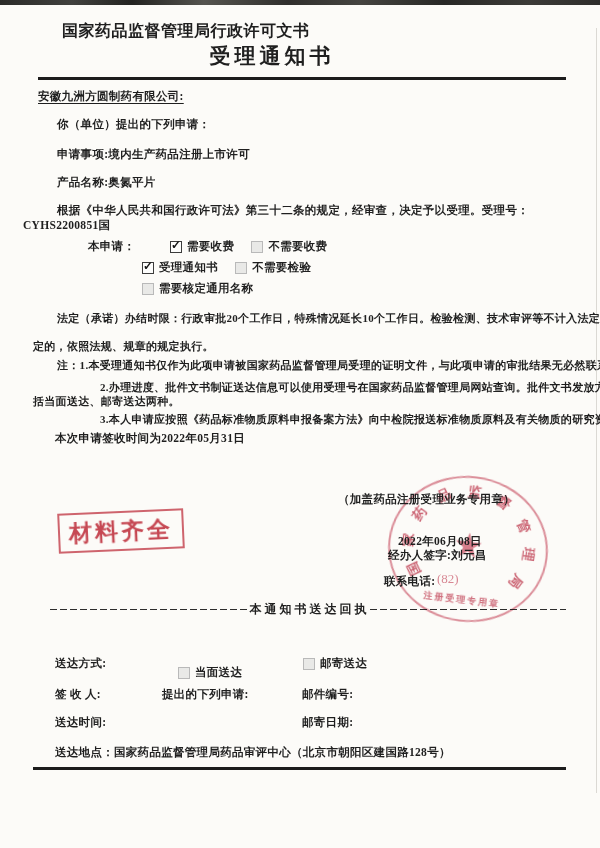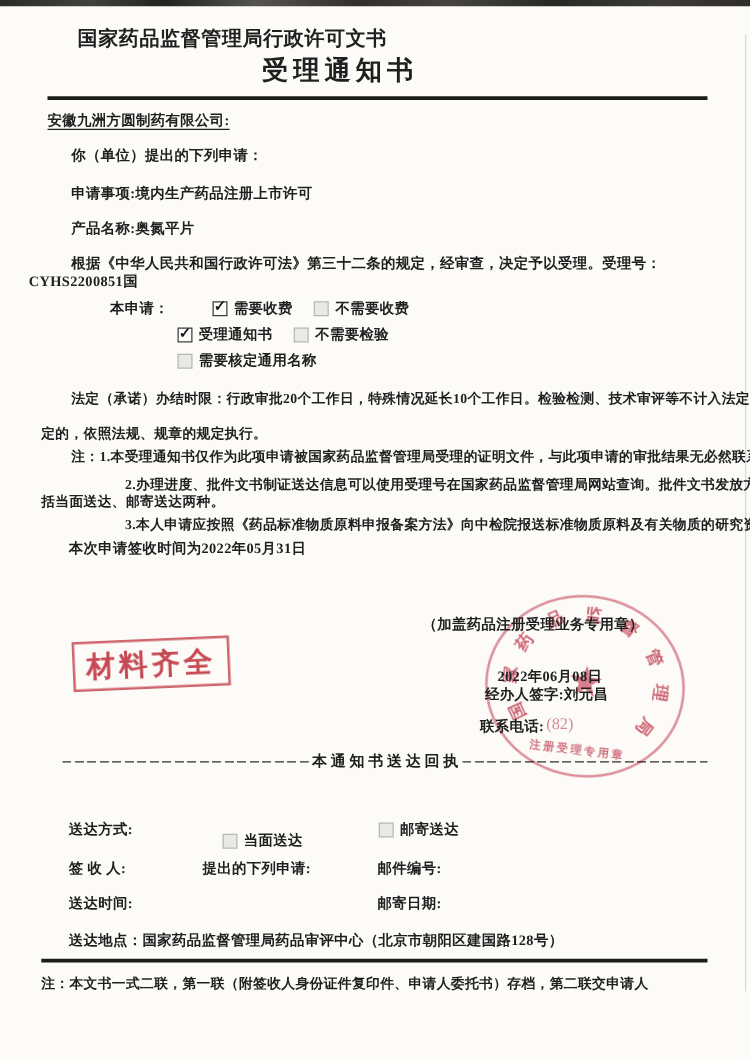--- a/index.html
+++ b/index.html
@@ -171,15 +171,14 @@
   <div class="abs t" style="left:55px;top:687px;">签 收 人:</div>
   <div class="abs t" style="left:162px;top:687px;">提出的下列申请:</div>
   <div class="abs t" style="left:302px;top:687px;">邮件编号:</div>
 
   <div class="abs t" style="left:55px;top:715px;">送达时间:</div>
   <div class="abs t" style="left:302px;top:715px;">邮寄日期:</div>
 
   <div class="abs t" style="left:55px;top:745px;">送达地点：国家药品监督管理局药品审评中心（北京市朝阳区建国路128号）</div>
 
   <div class="abs rule rule2"></div>
-  <div class="abs t small" style="left:33px;top:779px;">注：本文书一式二联，第一联（附签收人身份证件复印件、申请人委托书）存档，第二联交申请人</div>
 
 </div>
 
 </body></html>

